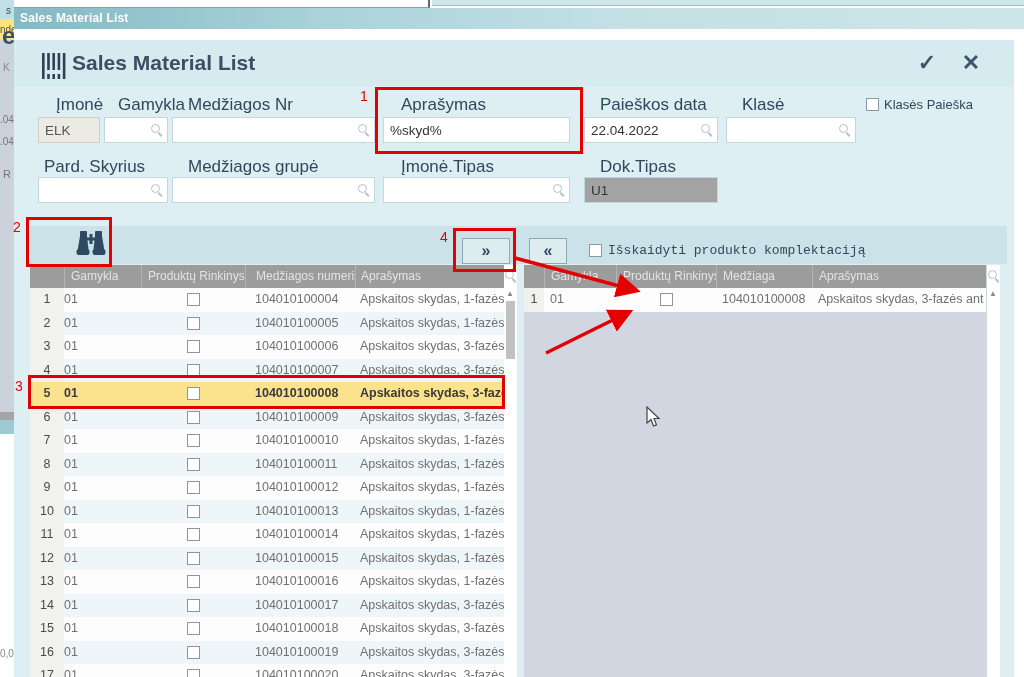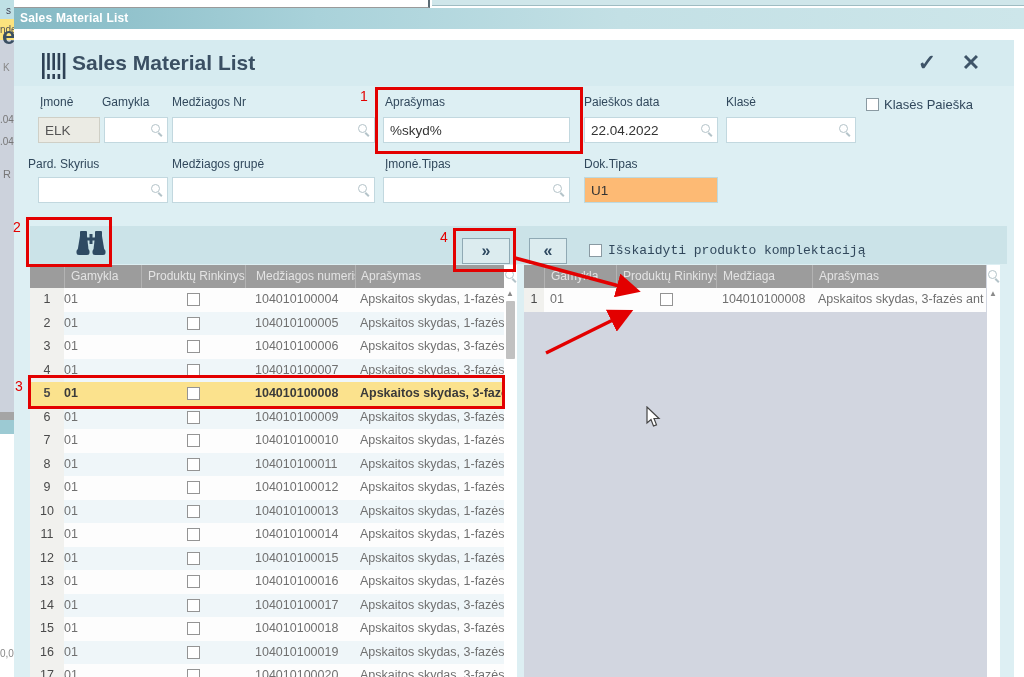--- a/index.html
+++ b/index.html
@@ -38,26 +38,26 @@
   
   #dialog { left:14px; top:40px; width:1000px; height:637px; background:#ddeff3; }
   #dlg-header { position:absolute; left:0; top:0; width:1000px; height:46px; background:#d6ebf0; }
   #dlg-title { position:absolute; left:58px; top:11px; font-size:21px; font-weight:bold; color:#3a4f63; }
   #barcode-icon { position:absolute; left:28px; top:13px; }
   .hdr-act { position:absolute; top:8px; width:30px; height:30px; font-size:22px; font-weight:bold;
     color:#3e5468; text-align:center; line-height:30px; cursor:pointer; }
   #btn-confirm { left:898px; }
   #btn-close { left:942px; }
 
-  .flabel { position:absolute; font-size:12px; color:#31485c; white-space:nowrap; }
+  .flabel { position:absolute; font-size:17px; color:#31485c; white-space:nowrap;margin-left:16px; }
   .finput { position:absolute; height:26px; border:1px solid #c2d8df; background:#fff;
     font-family:"Liberation Sans",sans-serif; font-size:13.5px; color:#333; padding:0 18px 0 6px; }
   .finput.noicon { padding-right:6px; }
   .finput.disabled { background:#ebebe4; border-color:#cfcfc6; color:#555; }
-  .finput.bluebg { background:#fdba74; border-color:#bcd9e0; }
+  .finput.bluebg { background:#a3a3a3; border-color:#bcd9e0; }
   .mag { position:absolute; width:14px; height:14px; }
   .mag::before { content:""; position:absolute; left:1px; top:1px; width:7px; height:7px;
     border:1.5px solid #b4c3c9; border-radius:50%; }
   .mag::after { content:""; position:absolute; left:9px; top:9px; width:5px; height:1.8px;
     background:#b4c3c9; transform:rotate(45deg); transform-origin:0 0; }
   .cbx { position:absolute; width:13px; height:13px; border:1px solid #8a9aa2; background:#fff; }
   .cbx-label { position:absolute; font-size:13px; color:#31485c; white-space:nowrap; }
   #btn-kriterijai { position:absolute; left:850px; top:77px; width:143px; height:29px;
     background:#afccd5; border:1px solid #93b5bf; color:#2e4455; font-size:13px;
     font-family:"Liberation Sans",sans-serif; text-align:center; line-height:27px; cursor:pointer; }

